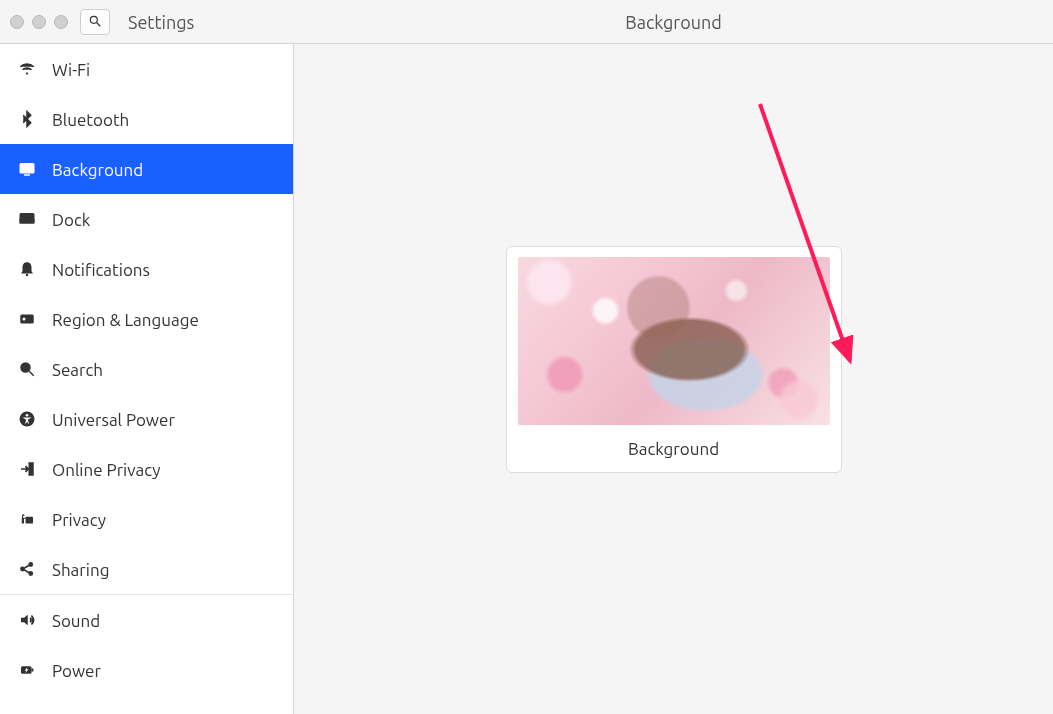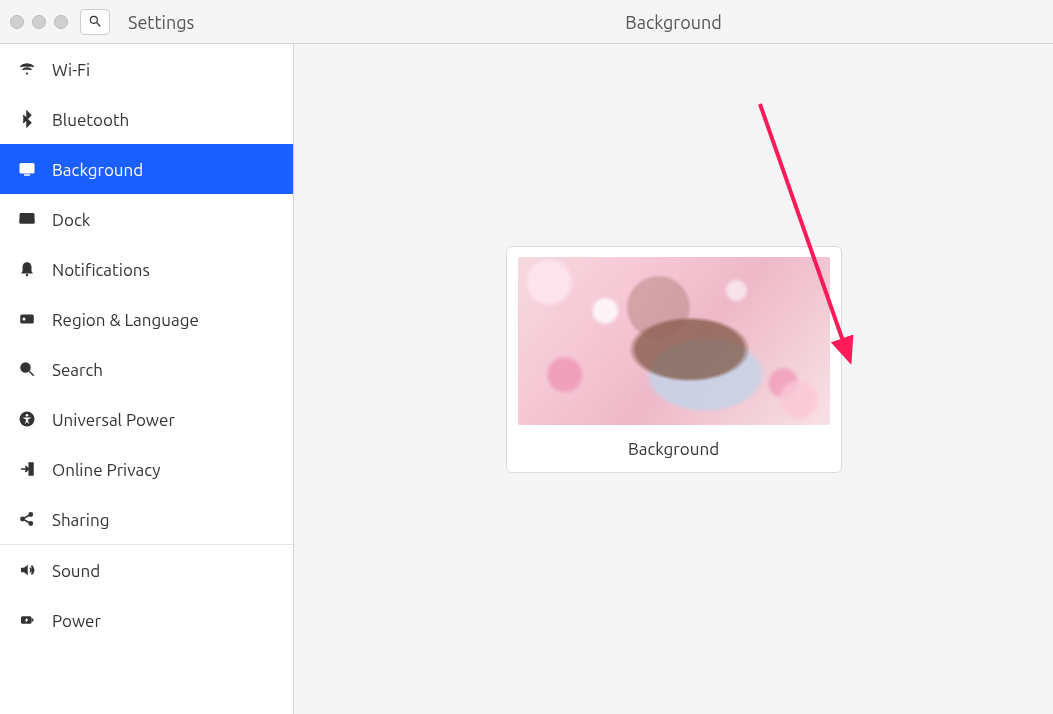--- a/index.html
+++ b/index.html
@@ -279,20 +279,30 @@
       <span class="icon">
         <svg width="18" height="18" viewBox="0 0 24 24" fill="none" stroke-width="2">
             <path d="M4 12 L12 12"></path>
             <path d="M10 8 L14 12 L10 16"></path>
             <path d="M14 4 L20 4 L20 20 L14 20"></path>
           </svg>
       </span>
       <span class="sidebar-label">Online Privacy</span>
     </div>
 
+    <div class="sidebar-item">
+      <span class="icon">
+        <svg width="18" height="18" viewBox="0 0 24 24" stroke-width="0">
+            <path d="M5 11 L5 18 L8 18 L8 11 Z"></path>
+            <rect x="10" y="9" width="10" height="9" rx="1"></rect>
+            <path d="M10 11 L6 11 L6 8 C 6 6 8 6 8 8" fill="none" stroke-width="1.5"></path>
+          </svg>
+      </span>
+      <span class="sidebar-label">Privacy</span>
+    </div>
 
     <div class="sidebar-item">
       <span class="icon">
         <svg width="18" height="18" viewBox="0 0 24 24" stroke-width="2" fill="none">
             <circle cx="6" cy="12" r="2.2" fill="#333"></circle>
             <circle cx="17" cy="6" r="2.2" fill="#333"></circle>
             <circle cx="17" cy="18" r="2.2" fill="#333"></circle>
             <line x1="8" y1="11" x2="15" y2="7"></line>
             <line x1="8" y1="13" x2="15" y2="17"></line>
           </svg>

